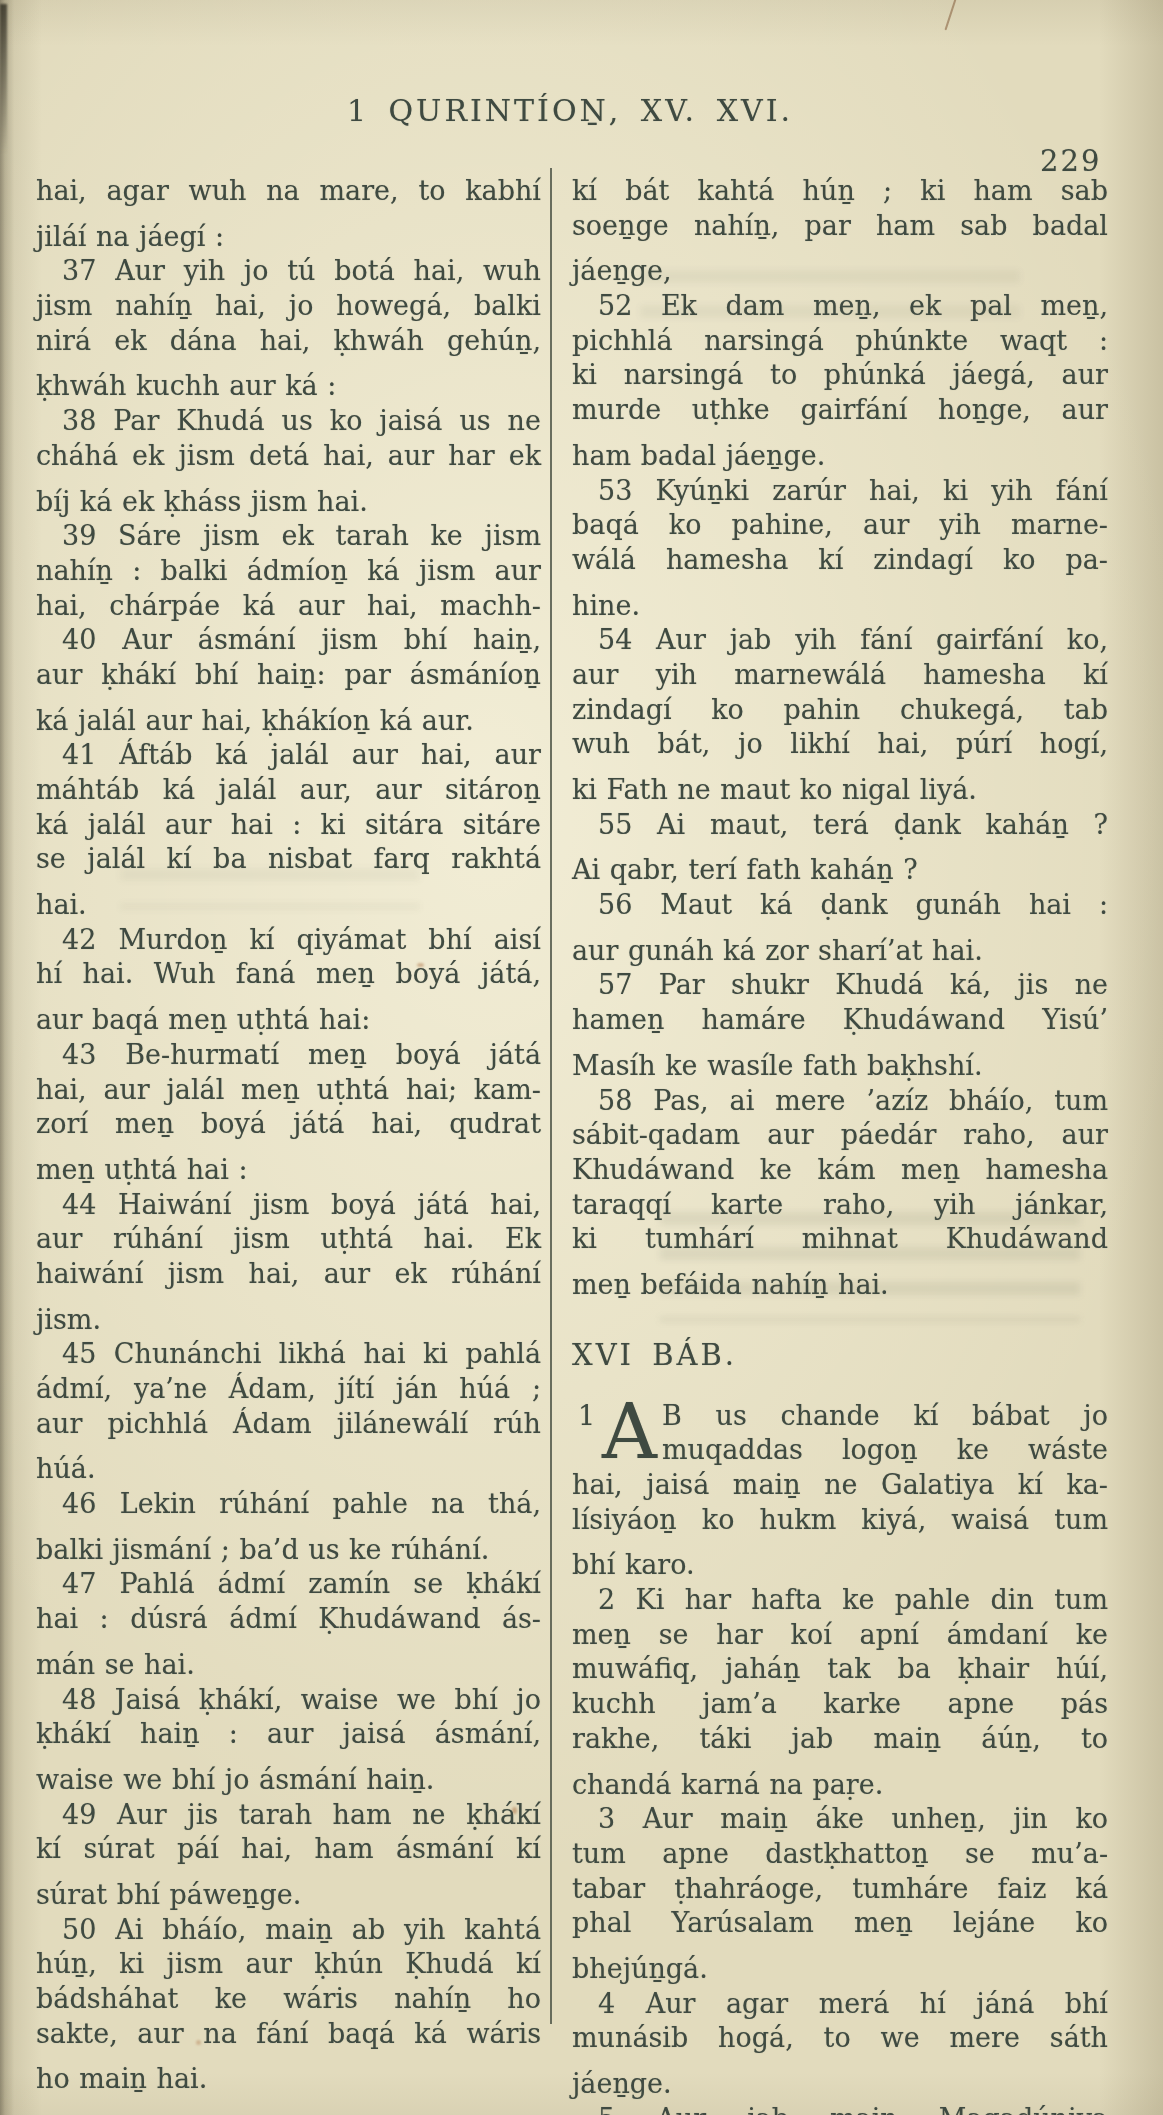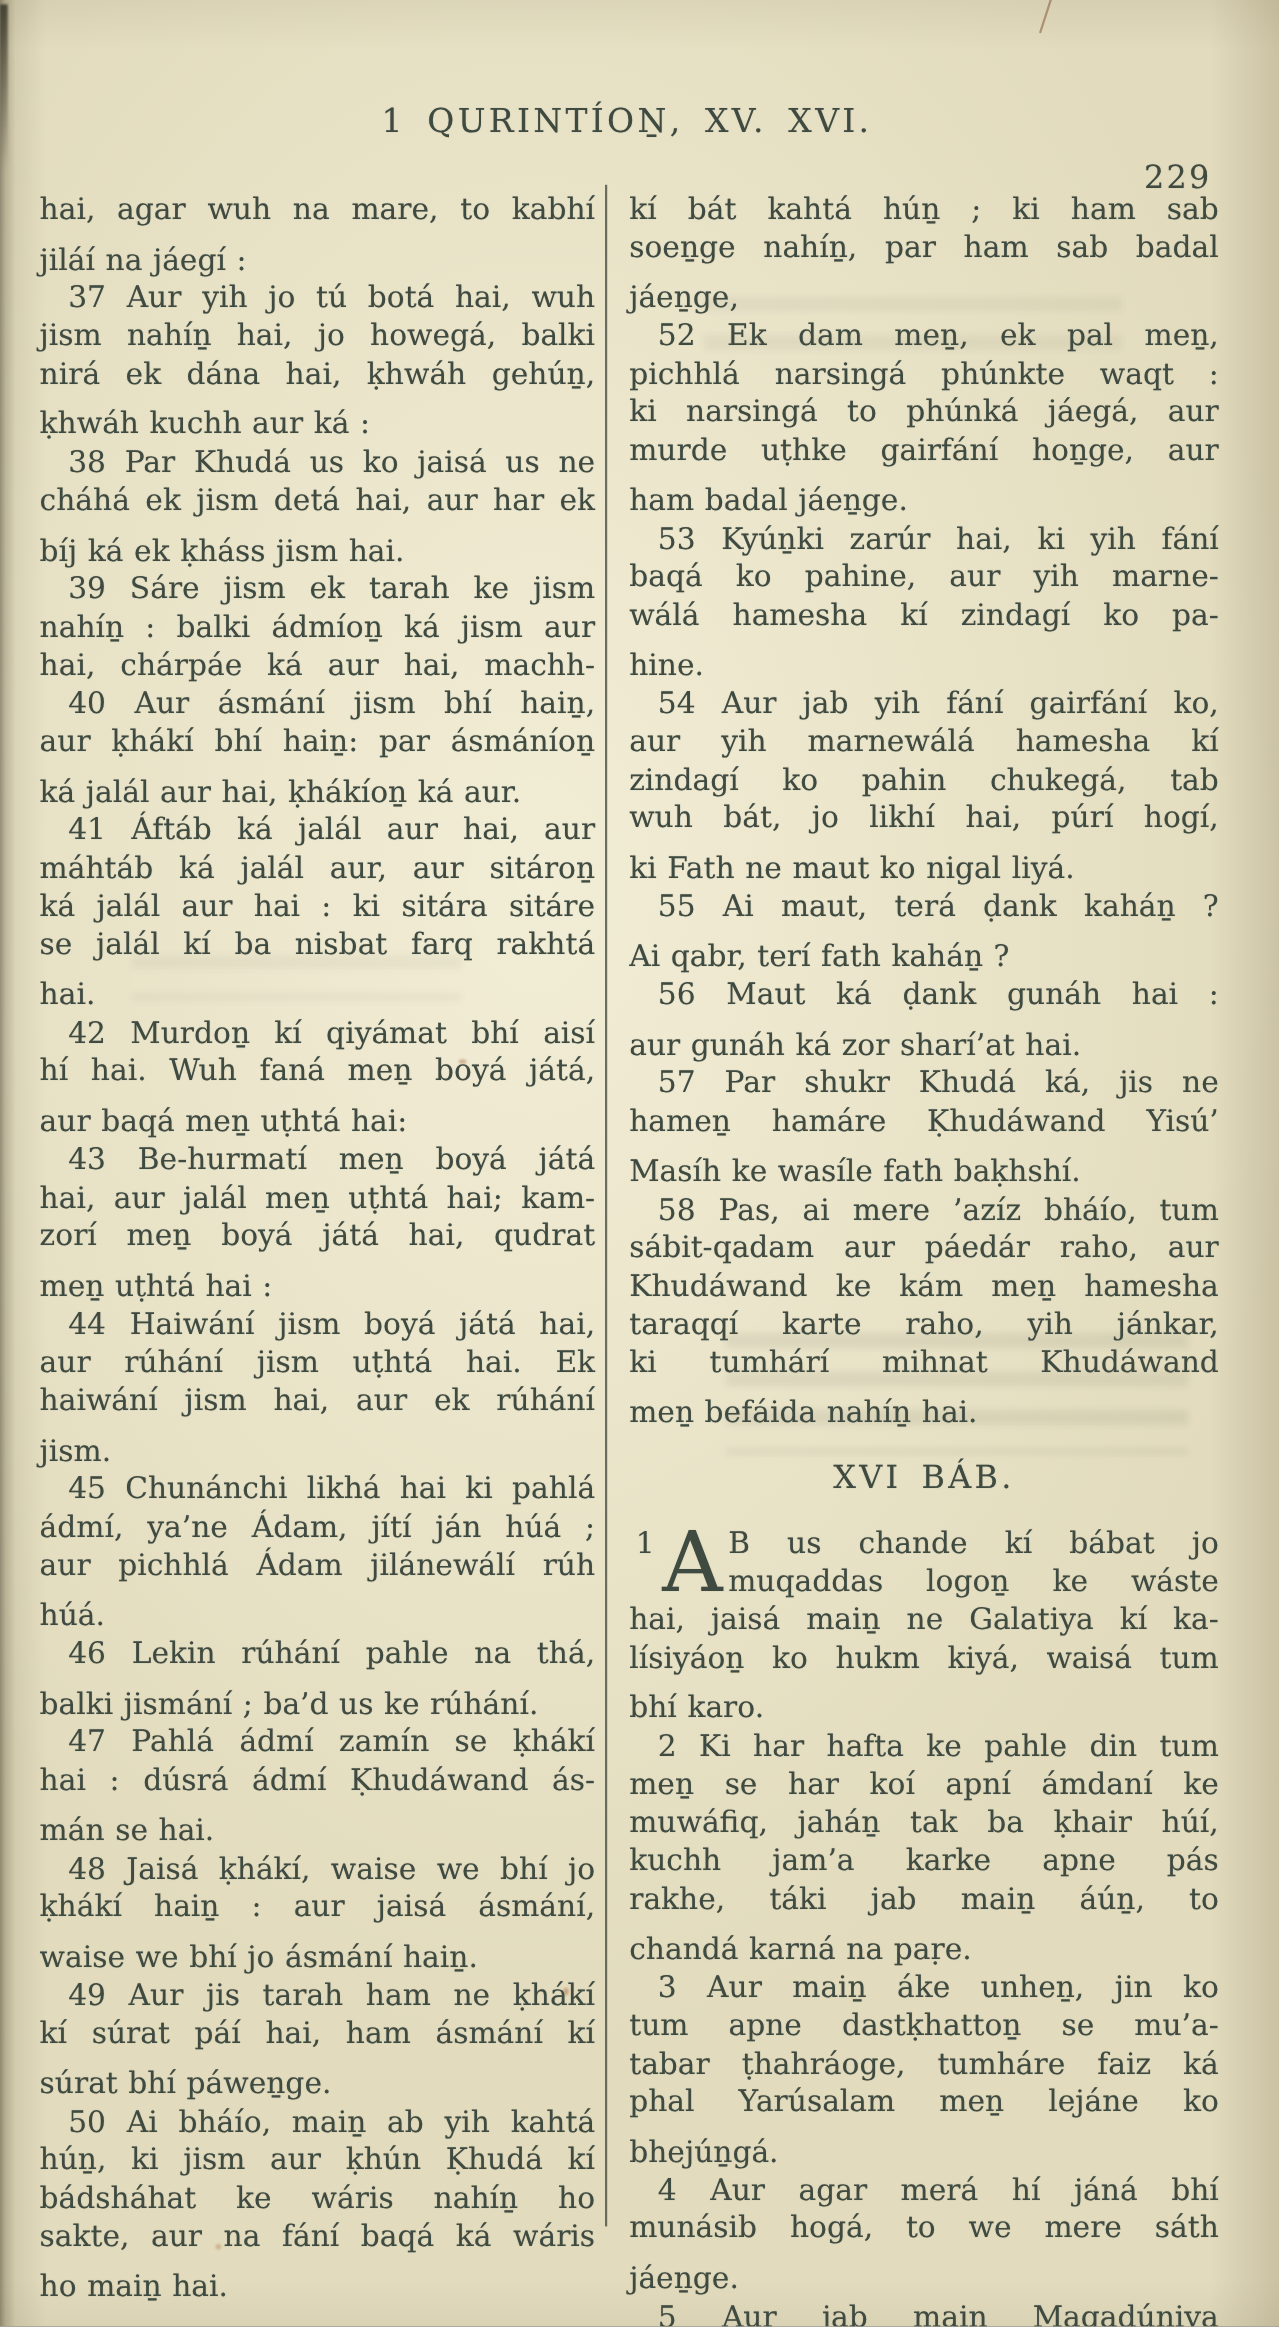--- a/index.html
+++ b/index.html
@@ -69,22 +69,22 @@
 
   .line{
     font-size:27px;line-height:34.7px;height:34.7px;
     text-align:justify;text-align-last:justify;
     word-spacing:1px;white-space:nowrap_off;
   }
   .line.end{text-align-last:left;margin-top:11px;}
   .line.verse{padding-left:26px;}
 
   .chapter-heading{
-    margin-top:22px;height:36px;line-height:36px;
-    text-align:center;font-size:29px;letter-spacing:3px;word-spacing:6px;
+    margin-top:34px;height:36px;line-height:36px;
+    font-size:29px;letter-spacing:3px;word-spacing:6px;
   }
   .dropcap-block{position:relative;margin-top:26px;}
   .verse-one-number{
     position:absolute;left:6px;top:0;font-size:27px;line-height:34.7px;
   }
   .drop-cap{
     position:absolute;left:30px;top:0px;
     font-size:76px;line-height:66px;
   }
   .indent-lines .line{padding-left:90px;}

